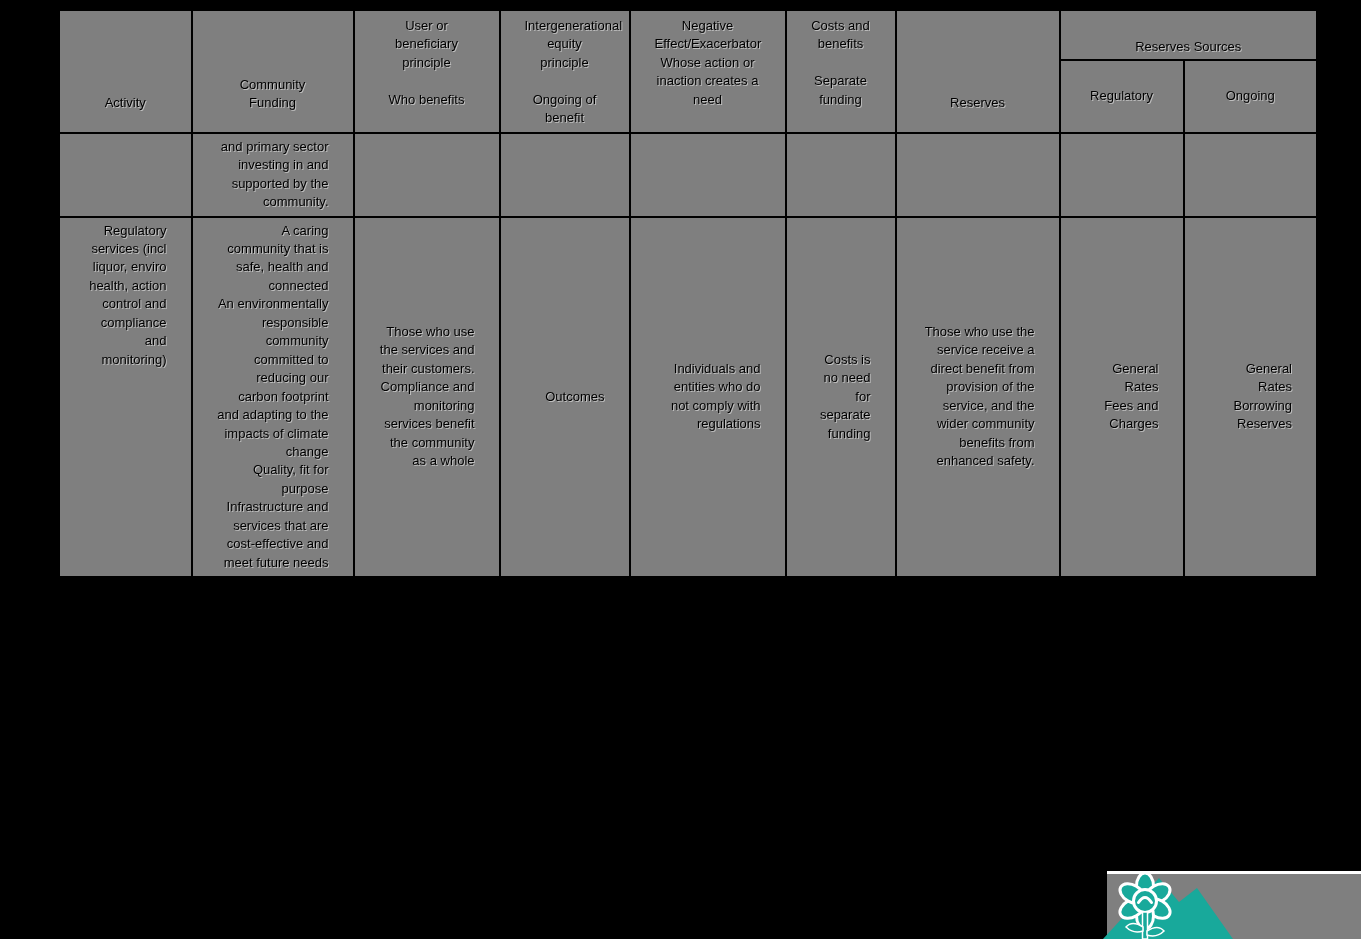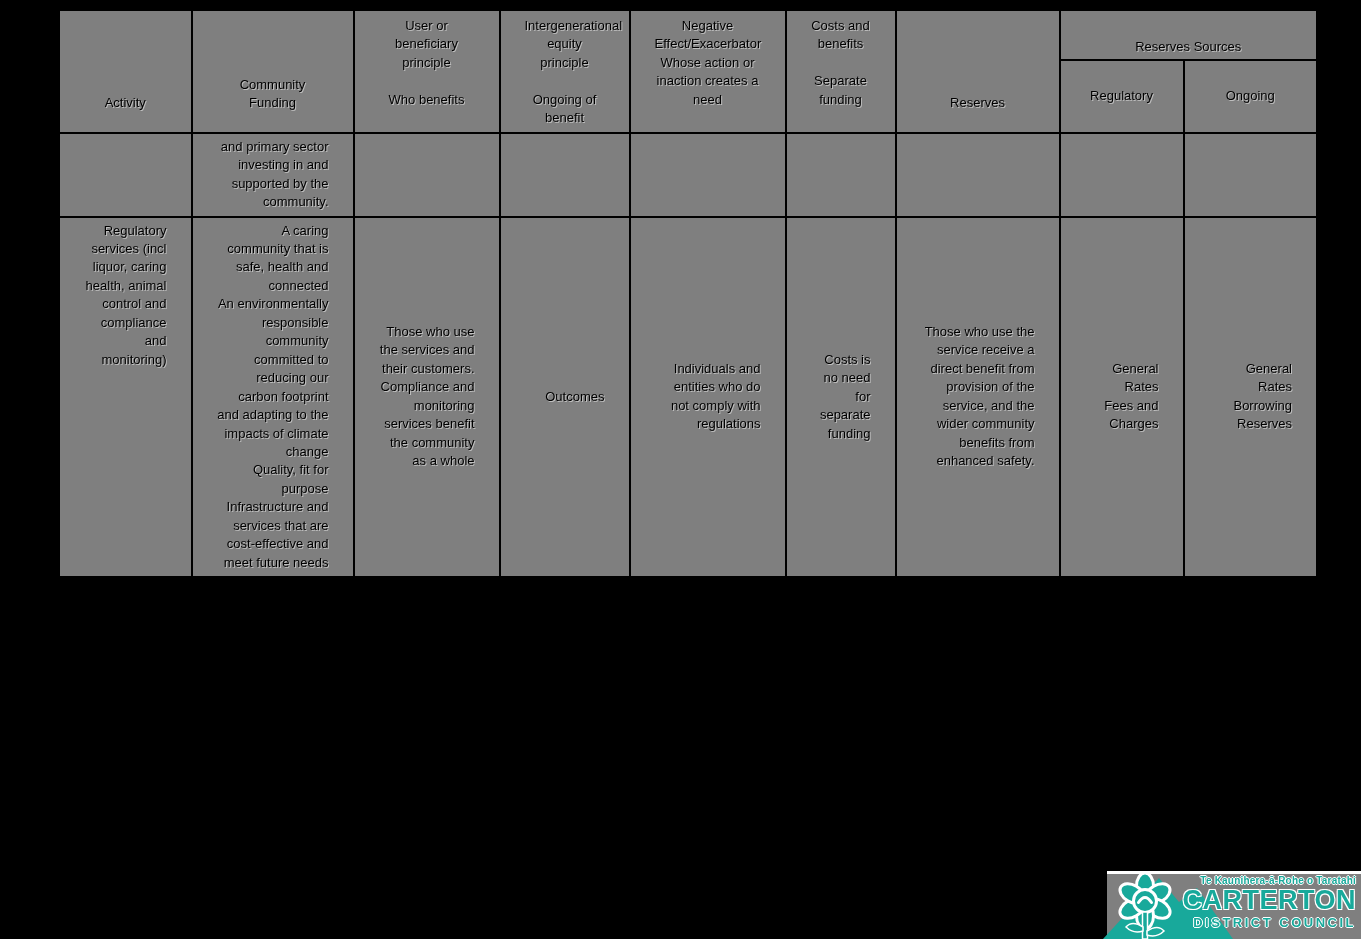--- a/index.html
+++ b/index.html
@@ -107,21 +107,21 @@
       <td class="v-top">and primary sector investing in and supported by the community.</td>
       <td></td>
       <td></td>
       <td></td>
       <td></td>
       <td></td>
       <td></td>
       <td></td>
     </tr>
     <tr class="drow-2">
-      <td class="v-top">Regulatory services (incl liquor, caring health, animal control and compliance and monitoring)</td>
+      <td class="v-top">Regulatory services (incl liquor, enviro health, action control and compliance and monitoring)</td>
       <td class="v-top">A caring community that is safe, health and connected
 An environmentally responsible community committed to reducing our carbon footprint and adapting to the impacts of climate change
 Quality, fit for purpose
 Infrastructure and services that are cost-effective and meet future needs</td>
       <td>Those who use the services and their customers.
 Compliance and monitoring services benefit the community as a whole</td>
       <td>Outcomes</td>
       <td>Individuals and entities who do not comply with regulations</td>
       <td>Costs is no need for separate funding</td>
       <td>Those who use the service receive a direct benefit from provision of the service, and the wider community benefits from enhanced safety.</td>
@@ -147,18 +147,13 @@
         <ellipse cx="0" cy="-15" rx="8.5" ry="13" transform="rotate(240)"></ellipse>
         <ellipse cx="0" cy="-15" rx="8.5" ry="13" transform="rotate(300)"></ellipse>
       </g>
       <circle r="11.5" fill="#18a99b" stroke="#fff" stroke-width="3"></circle>
       <path d="M -6.5 1.5 Q 0 -8.5 6.5 1.5" fill="none" stroke="#fff" stroke-width="3" stroke-linecap="round"></path>
       <rect x="-2.5" y="11" width="5" height="27" fill="#18a99b" stroke="#fff" stroke-width="1.5"></rect>
       <path d="M -2 26 Q -13 19 -19 26 Q -12 33 -2 30 Z" fill="#18a99b" stroke="#fff" stroke-width="1.5"></path>
       <path d="M 2 30 Q 13 23 19 30 Q 12 37 2 34 Z" fill="#18a99b" stroke="#fff" stroke-width="1.5"></path>
     </g>
   </svg>
-  <div class="logo-text">
-    <div class="logo-maori">Te Kaunihera-ā-Rohe o Taratahi</div>
-    <div class="logo-name">CARTERTON</div>
-    <div class="logo-sub">DISTRICT COUNCIL</div>
-  </div>
 </div>
 
 </body></html>

